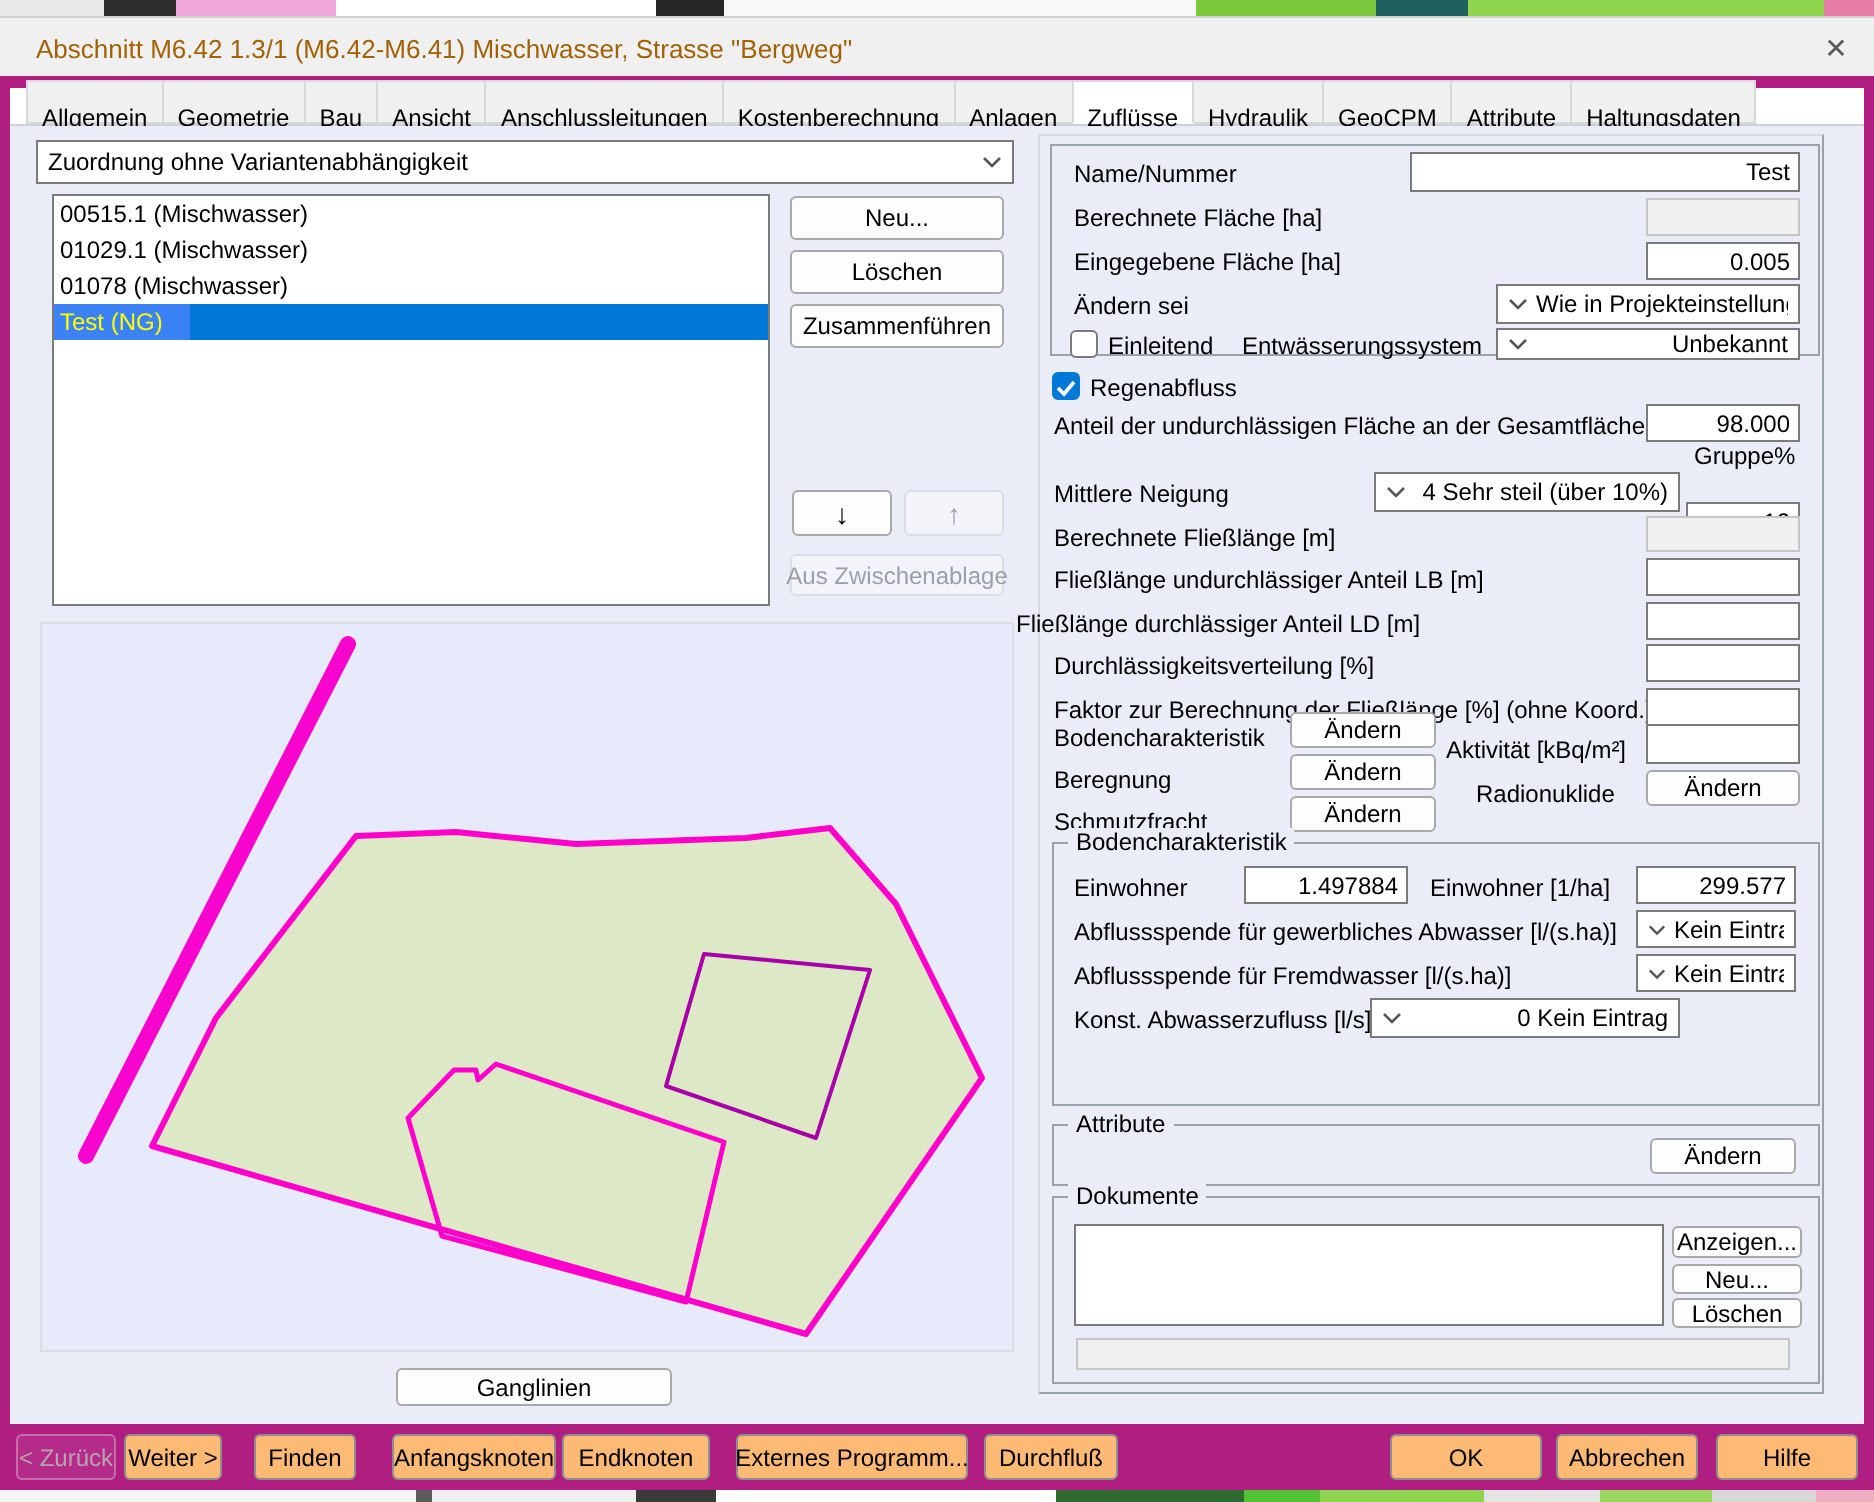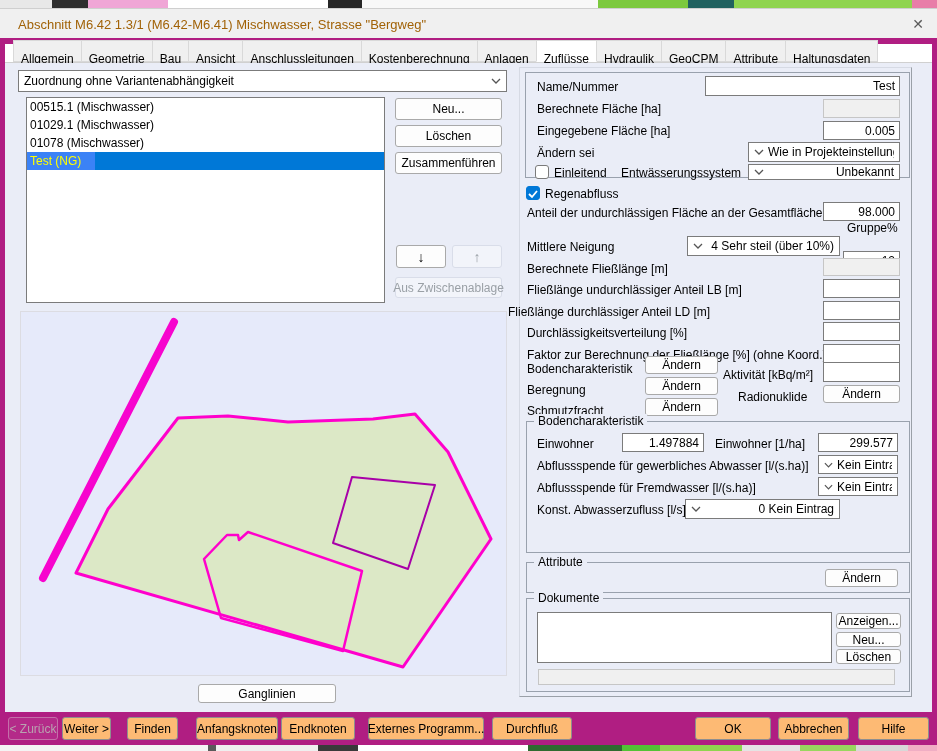--- a/index.html
+++ b/index.html
@@ -257,19 +257,19 @@
   <div class="btn" style="left:836px;top:649px;width:65px;height:15px">Löschen</div>
   <div class="inp dis" style="left:538px;top:669px;width:357px;height:16px"></div>
 
   <div class="abs footer">
     <div class="fbtn dis" style="left:8px;width:50px">&lt; Zurück</div>
     <div class="fbtn" style="left:62px;width:49px">Weiter &gt;</div>
     <div class="fbtn" style="left:127px;width:51px">Finden</div>
     <div class="fbtn" style="left:196px;width:82px">Anfangsknoten</div>
     <div class="fbtn" style="left:281px;width:74px">Endknoten</div>
     <div class="fbtn" style="left:368px;width:116px">Externes Programm...</div>
-    <div class="fbtn" style="left:492px;width:80px">Durchfluß</div>
+    <div class="fbtn" style="left:492px;width:67px">Durchfluß</div>
     <div class="fbtn" style="left:695px;width:76px">OK</div>
     <div class="fbtn" style="left:778px;width:71px">Abbrechen</div>
     <div class="fbtn" style="left:858px;width:71px">Hilfe</div>
   </div>
 
 </div>
 
 </body></html>

